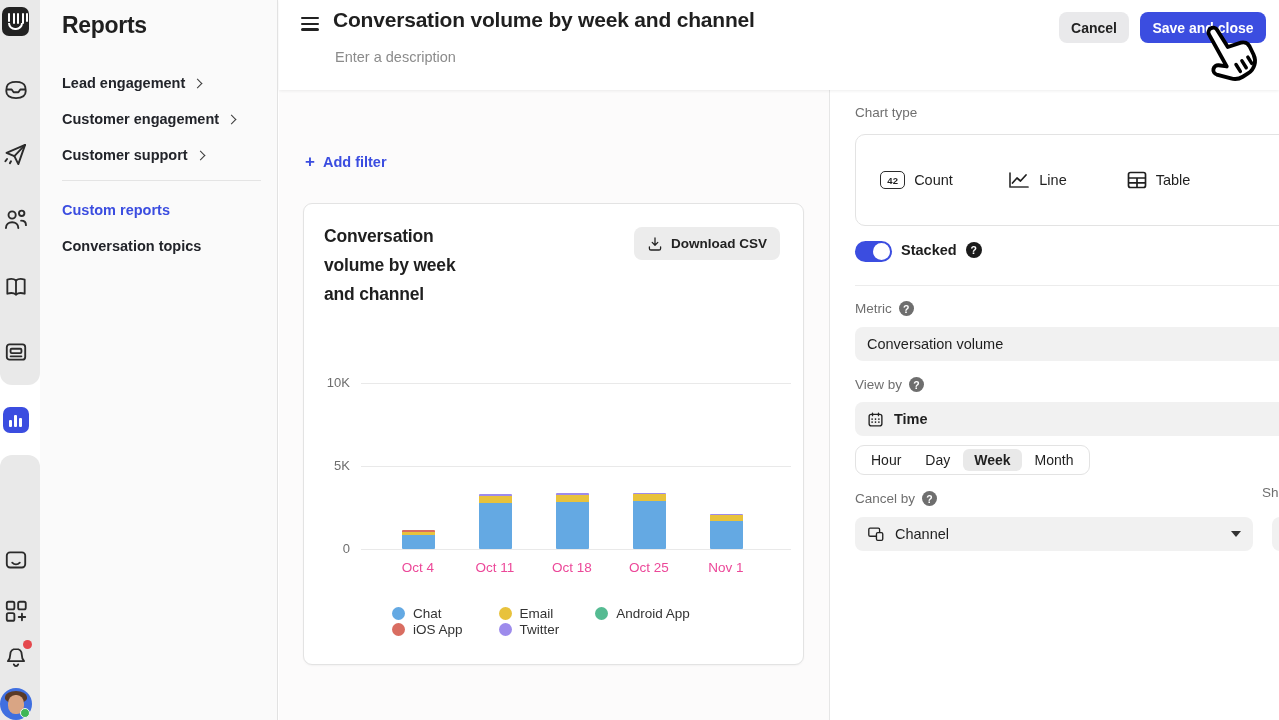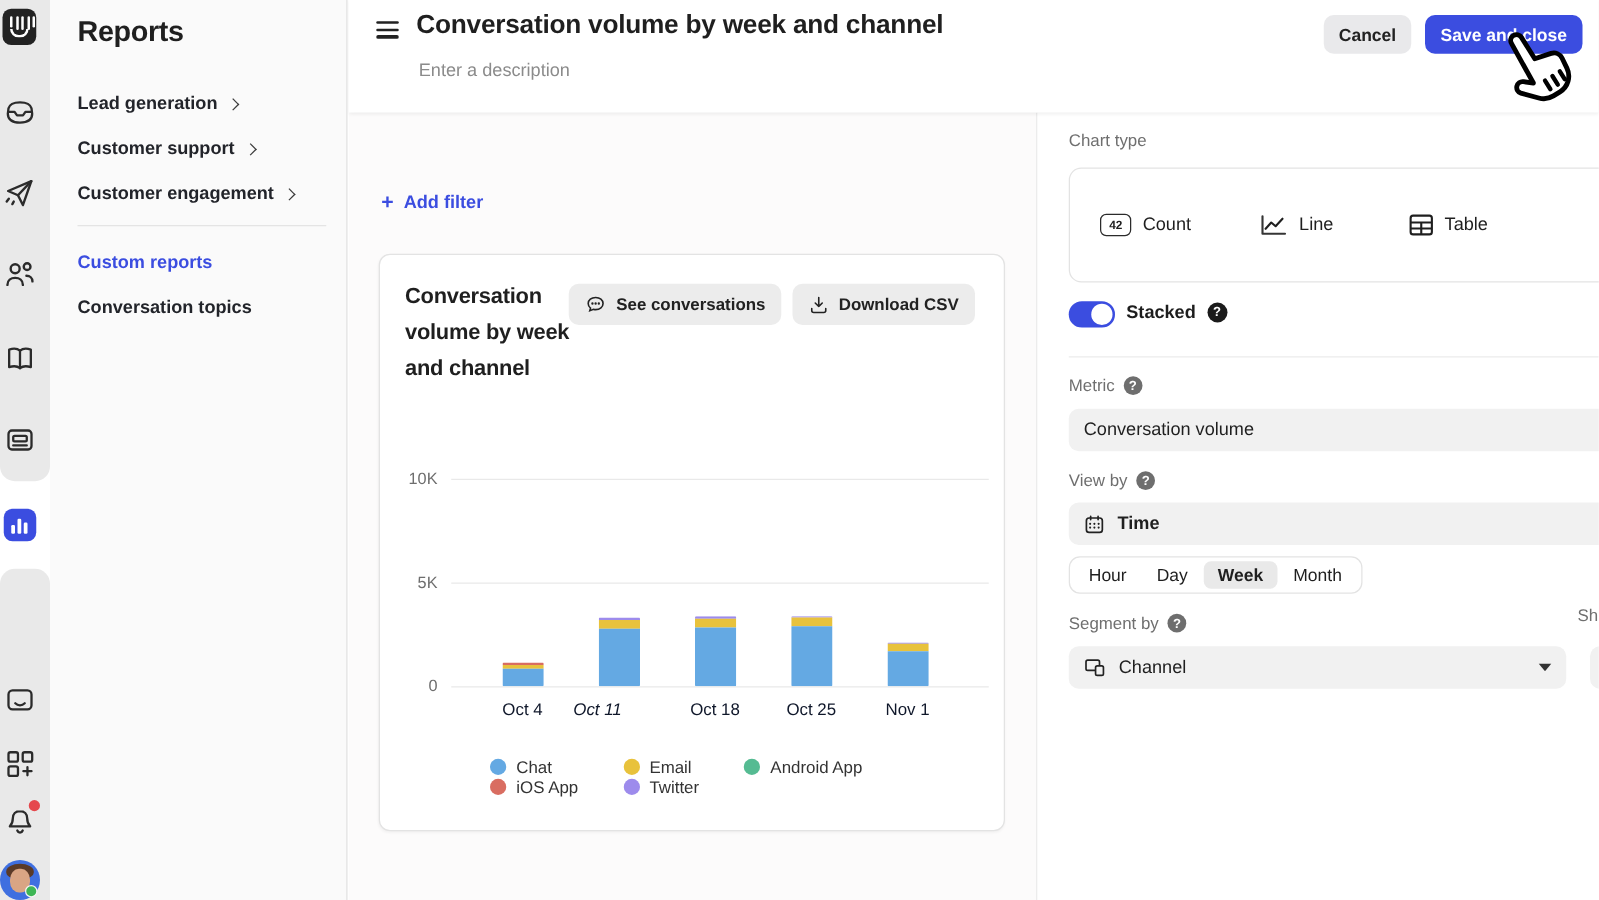--- a/index.html
+++ b/index.html
@@ -62,21 +62,21 @@
   .card { position:absolute; left:24px; top:113px; width:501px; height:462px; background:#fff;
           border:1px solid #e3e3e3; border-radius:9px; box-shadow:0 1px 2px rgba(0,0,0,0.04); }
   .card-title { position:absolute; left:20px; top:18px; width:135px; font-size:17.5px; font-weight:800; line-height:29px; letter-spacing:-0.2px; }
   .card-btn { position:absolute; top:23px; height:33px; background:#ececec; border-radius:8px; display:flex;
               align-items:center; gap:8px; padding:0 13px; font-size:13.5px; font-weight:600; color:#222; cursor:pointer; }
   .card-btn.see { left:151px; }
   .card-btn.csv { left:330px; }
 
   .gridline { position:absolute; left:57px; width:430px; height:1px; background:#e9e9e9; }
   .ytick { position:absolute; left:10px; width:36px; text-align:right; font-size:13px; color:#6e6e6e; }
-  .xlab { position:absolute; width:70px; text-align:center; font-size:13.5px; color:#0f172a; }
+  .xlab { position:absolute; width:70px; text-align:center; font-size:13.5px; color:#ec4899; }
   .bar { position:absolute; width:33px; display:flex; flex-direction:column; border-radius:1px; overflow:hidden; }
   .bar i { display:block; width:100%; }
 
   .legend { position:absolute; left:88px; top:402px; display:flex; gap:36px; }
   .leg-col { display:flex; flex-direction:column; gap:1px; }
   .leg-item { display:flex; align-items:center; gap:8px; font-size:13.5px; color:#333; height:15px; }
   .leg-dot { width:13px; height:13px; border-radius:50%; flex:0 0 auto; }
 
   
   .panel { position:absolute; left:830px; top:90px; right:0; bottom:0; background:#fff; }
@@ -206,29 +206,29 @@
     <span class="hair"></span>
       <span class="head"></span>
   </div>
   <span class="status-dot"></span>
 </div>
 
 <div class="sidebar">
   <div class="sb-title">Reports</div>
   <div class="nav" id="nav">
       <div class="nav-item">
-        <span>Lead generation</span>
+        <span>Lead engagement</span>
+        <span class="chev"></span>
+      </div>
+      <div class="nav-item">
+        <span>Customer engagement</span>
         <span class="chev"></span>
       </div>
       <div class="nav-item">
         <span>Customer support</span>
-        <span class="chev"></span>
-      </div>
-      <div class="nav-item">
-        <span>Customer engagement</span>
         <span class="chev"></span>
       </div>
       <div class="nav-div"></div>
       <div class="nav-item active">
         <span>Custom reports</span>
       </div>
       <div class="nav-item">
         <span>Conversation topics</span>
       </div>
     </div>
@@ -255,27 +255,20 @@
 
 
   <div class="addf">
     <span class="plus">+</span>
     <span>Add filter</span>
   </div>
 
   <div class="card">
     <div class="card-title">Conversation volume by week and channel</div>
 
-    <div class="card-btn see">
-      <svg width="17" height="17" viewBox="0 0 20 20" fill="none" stroke="#222" stroke-width="1.5" stroke-linecap="round">
-        <path d="M10 3.5 c4 0 7 2.4 7 5.7 s-3 5.7-7 5.7 c-.7 0-1.4-.1-2-.2 L4.5 16 l.7-2.5 C3.7 12.4 3 10.9 3 9.2 3 5.9 6 3.5 10 3.5 Z"></path>
-        <path d="M7 9.2 h.01 M10 9.2 h.01 M13 9.2 h.01" stroke-width="2.2"></path>
-      </svg>
-      <span>See conversations</span>
-    </div>
 
     <div class="card-btn csv">
       <svg width="16" height="16" viewBox="0 0 20 20" fill="none" stroke="#222" stroke-width="1.6" stroke-linecap="round" stroke-linejoin="round">
         <path d="M10 2.5 v9 M6.5 8 l3.5 3.5 3.5-3.5"></path>
         <path d="M3 13.5 v2 a2 2 0 0 0 2 2 h10 a2 2 0 0 0 2-2 v-2"></path>
       </svg>
       <span>Download CSV</span>
     </div>
 
     <div id="plot">
@@ -284,21 +277,21 @@
         <div class="gridline" style="top: 262px;"></div>
         <div class="ytick" style="top: 254px;">5K</div>
         <div class="gridline" style="top: 345px;"></div>
         <div class="ytick" style="top: 337px;">0</div>
         <div class="xlab" style="left: 79px; top: 356px;">Oct 4</div>
         <div class="bar" style="left: 97.5px; top: 326.242px; height: 18.758px;">
           <i style="height: 1.66px; background: rgb(217, 109, 97);"></i>
           <i style="height: 2.988px; background: rgb(232, 194, 60);"></i>
           <i style="height: 14.11px; background: rgb(100, 169, 227);"></i>
         </div>
-        <div class="xlab" style="left: 139px; top: 356px; font-style: italic;">Oct 11</div>
+        <div class="xlab" style="left: 156px; top: 356px;">Oct 11</div>
         <div class="bar" style="left: 174.5px; top: 290.22px; height: 54.78px;">
           <i style="height: 1.66px; background: rgb(157, 139, 236);"></i>
           <i style="height: 6.64px; background: rgb(232, 194, 60);"></i>
           <i style="height: 46.48px; background: rgb(100, 169, 227);"></i>
         </div>
         <div class="xlab" style="left: 233px; top: 356px;">Oct 18</div>
         <div class="bar" style="left: 251.5px; top: 289.058px; height: 55.942px;">
           <i style="height: 1.66px; background: rgb(157, 139, 236);"></i>
           <i style="height: 6.972px; background: rgb(232, 194, 60);"></i>
           <i style="height: 47.31px; background: rgb(100, 169, 227);"></i>
@@ -405,21 +398,21 @@
   </div>
 
   <div class="seg" id="seg">
       <span class="">Hour</span>
       <span class="">Day</span>
       <span class="sel">Week</span>
       <span class="">Month</span>
     </div>
 
   <div class="plabel" style="left:25px; top:401px;">
-    <span>Segment by</span>
+    <span>Cancel by</span>
     <span class="help"></span>
   </div>
   <div class="field" style="top:427px; width:398px;">
     <svg width="18" height="18" viewBox="0 0 20 20" fill="none" stroke="#222" stroke-width="1.5" stroke-linejoin="round">
       <rect x="2" y="3.5" width="12" height="9" rx="1.5"></rect>
       <rect x="10.5" y="8.5" width="7" height="8.5" rx="1.5" fill="#f1f1f1"></rect>
     </svg>
     <span>Channel</span>
     <span class="caret"></span>
   </div>

